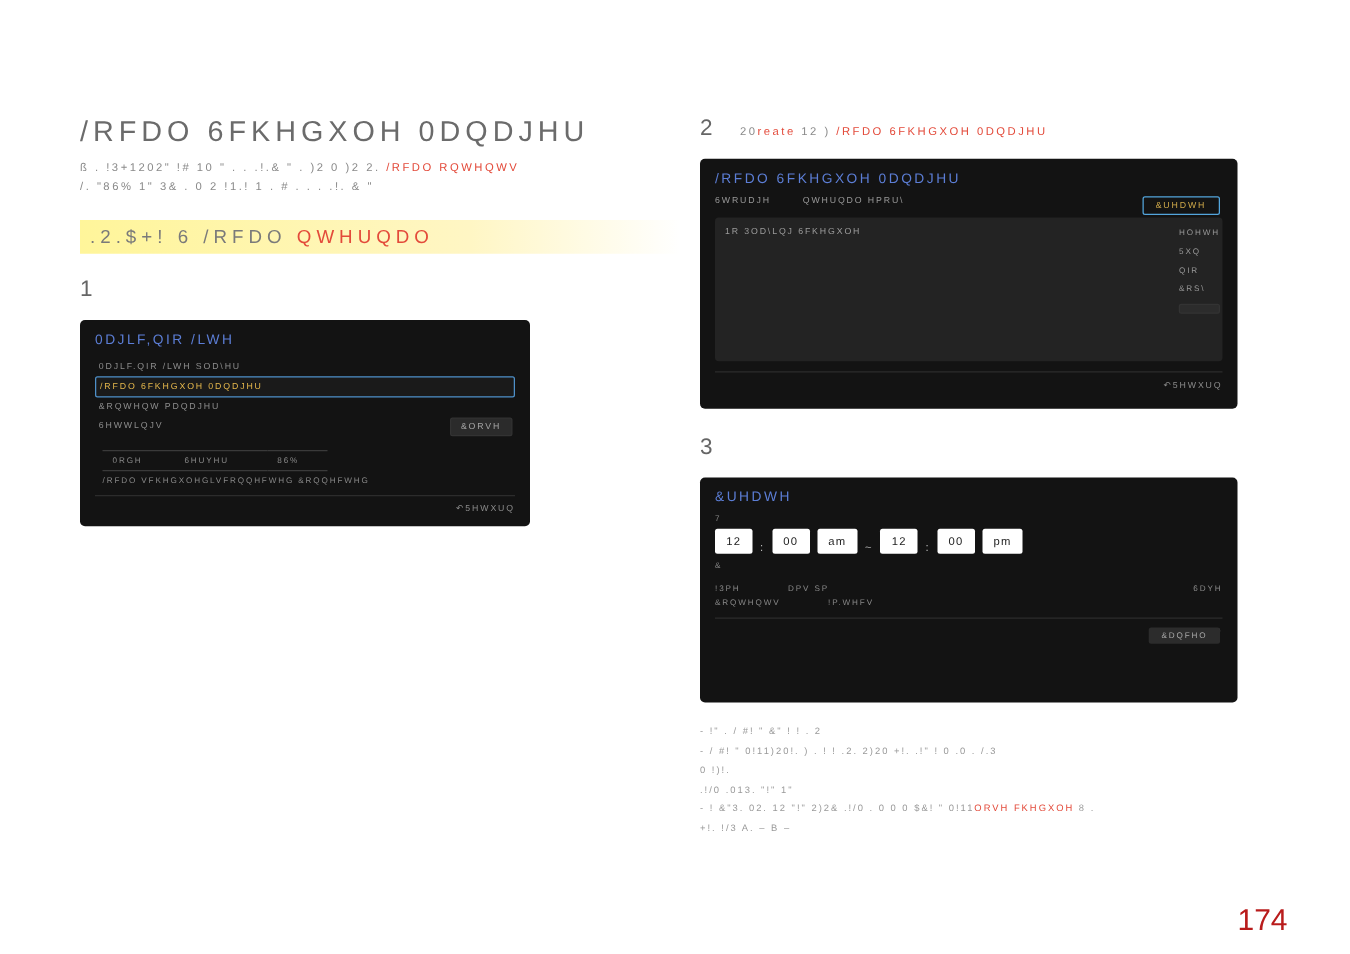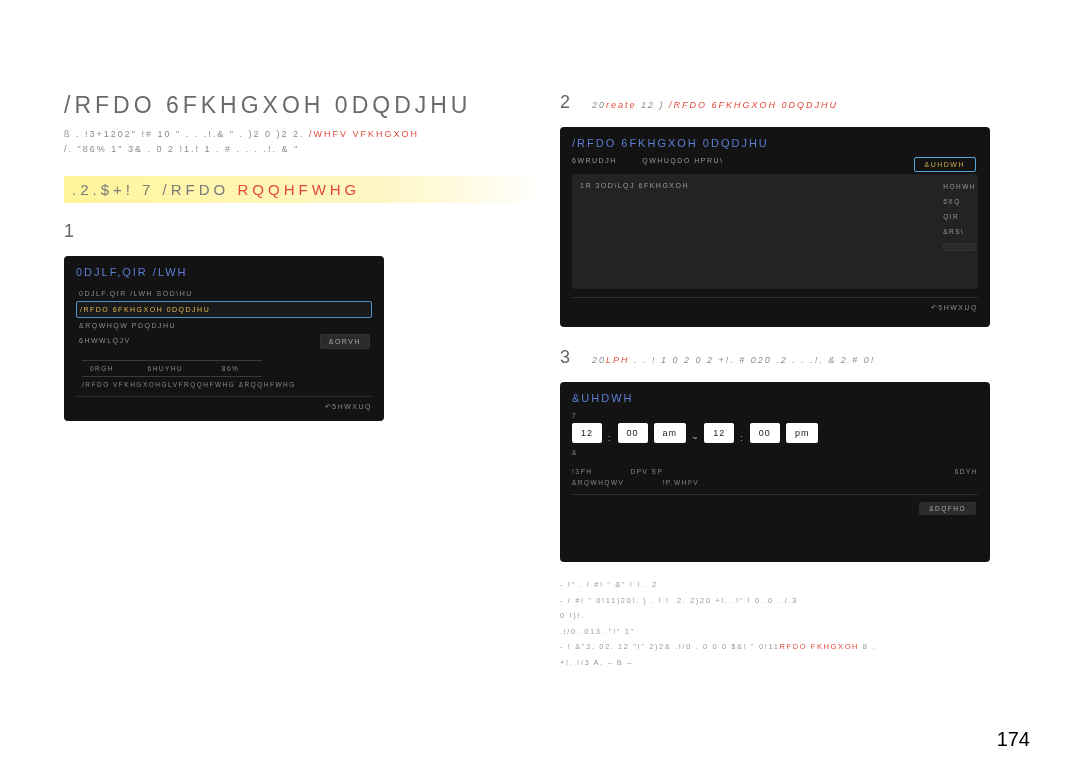--- a/index.html
+++ b/index.html
@@ -43,26 +43,26 @@
     padding: 5px 8px;
     background: linear-gradient(to right, #fff59a 0%, #fff6c4 65%, #fff 100%);
     font-size: 15px;
     letter-spacing: 4px;
     color: #7a7a7a;
   }
   .section-bar .sec-red { color: #e34a3a; }
 
   .step-row { display: flex; align-items: baseline; gap: 12px; margin-top: 18px; }
   .step-num { font-size: 18px; color: #666; width: 20px; }
-  .step-text { font-size: 9px; letter-spacing: 2px; color: #8a8a8a; padding-top: 5px; font-style: italic; }
+  .step-text { font-size: 9px; letter-spacing: 2px; color: #8a8a8a; padding-top: 5px; }
   .step-row.topright { margin-top: 0; }
 
   
   .ui-card {
-    width: 320px;
+    width: 360px;
     background: #131313;
     border-radius: 4px;
     padding: 10px 12px 10px 12px;
     margin-top: 14px;
     color: #bdbdbd;
     font-size: 9px;
     letter-spacing: 1px;
     position: relative;
   }
   .ui-card .card-title {
@@ -193,40 +193,40 @@
     letter-spacing: 1.6px;
     line-height: 1.8;
     margin-top: 16px;
     width: 470px;
   }
   .notes-block p { margin: 2px 0; }
   .pg {
     position: absolute;
     right: 50px;
     bottom: 12px;
-    font-size: 20px;
-    color: #000000;
+    font-size: 24px;
+    color: #b91c1c;
   }
 </style>
 </head>
 <body>
 
 <div class="col-left">
   <h1 class="title">/RFDO 6FKHGXOH 0DQDJHU</h1>
 
   <div class="intro">
     <div>
       <span>ß .  !3+1202"  !#   10 " . . .!.&amp;  " .  )2   0 )2 2.</span>
-      <span class="red">/WHFV VFKHGXOH</span>
+      <span class="red">/RFDO RQWHQWV</span>
     </div>
     <div>/.      "86% 1" 3&amp;  .  0 2    !1.! 1    .  #  . . . .!. &amp;  "</div>
   </div>
 
   <div class="section-bar">
-    <span>.2.$+! 7   /RFDO </span><span class="sec-red">RQQHFWHG</span>
+    <span>.2.$+! 6   /RFDO </span><span class="sec-red">QWHUQDO</span>
   </div>
 
   <div class="step-row">
     <div class="step-num">1</div>
   </div>
 
   <div class="ui-card first">
     <div class="card-title">0DJLF,QIR /LWH</div>
     <div class="list-items">
       <div>0DJLF.QIR /LWH SOD\HU</div>
@@ -270,23 +270,20 @@
       <div>5XQ</div>
       <div>QIR</div>
       <div>&amp;RS\</div>
       <div class="primary"></div>
     </div>
     <div class="return-row">5HWXUQ</div>
   </div>
 
   <div class="step-row" style="margin-top:20px;">
     <div class="step-num">3</div>
-    <div class="step-text">
-      <span>20</span><span class="red">LPH</span><span> .   . ! 1 0 2 0  2    +!.   #    020   .2    . . .!.  &amp;    2 #  0!</span>
-    </div>
   </div>
 
   <div class="ui-card third">
     <div class="card-title">&amp;UHDWH</div>
     <div style="font-size:6.5px;color:#888;letter-spacing:1.5px;">7</div>
     <div class="time-row">
       <div class="time-pill">12</div>
       <div class="time-sep">:</div>
       <div class="time-pill">00</div>
       <div class="time-pill">am</div>
@@ -309,19 +306,19 @@
     <div class="cancel-chip">&amp;DQFHO</div>
     <div class="return-row">5HWXUQ</div>
   </div>
 
   <div class="notes-block">
     <p>-   !"   . /   #!    "   &amp;"    ! !   . 2</p>
     <p>-    /   #!    "   0!11)20!.   )   .  ! !    .2. 2)20   +!.   .!"  !  0   .0  . /.3</p>
     <p>  0  !)!.</p>
     <p>  .!/0   .013.   "!"  1"</p>
     <p>
-      <span>- ! &amp;"3.  02.  12    "!"  2)2&amp;  .!/0   .  0    0 0 $&amp;!     "  0!11</span><span class="red">RFDO FKHGXOH</span><span> 8  .</span>
+      <span>- ! &amp;"3.  02.  12    "!"  2)2&amp;  .!/0   .  0    0 0 $&amp;!     "  0!11</span><span class="red">ORVH FKHGXOH</span><span> 8  .</span>
     </p>
     <p>  +!. !/3 A.                    –   B                    –</p>
   </div>
 </div>
 
 <div class="pg">174</div>
 
 </body></html>

